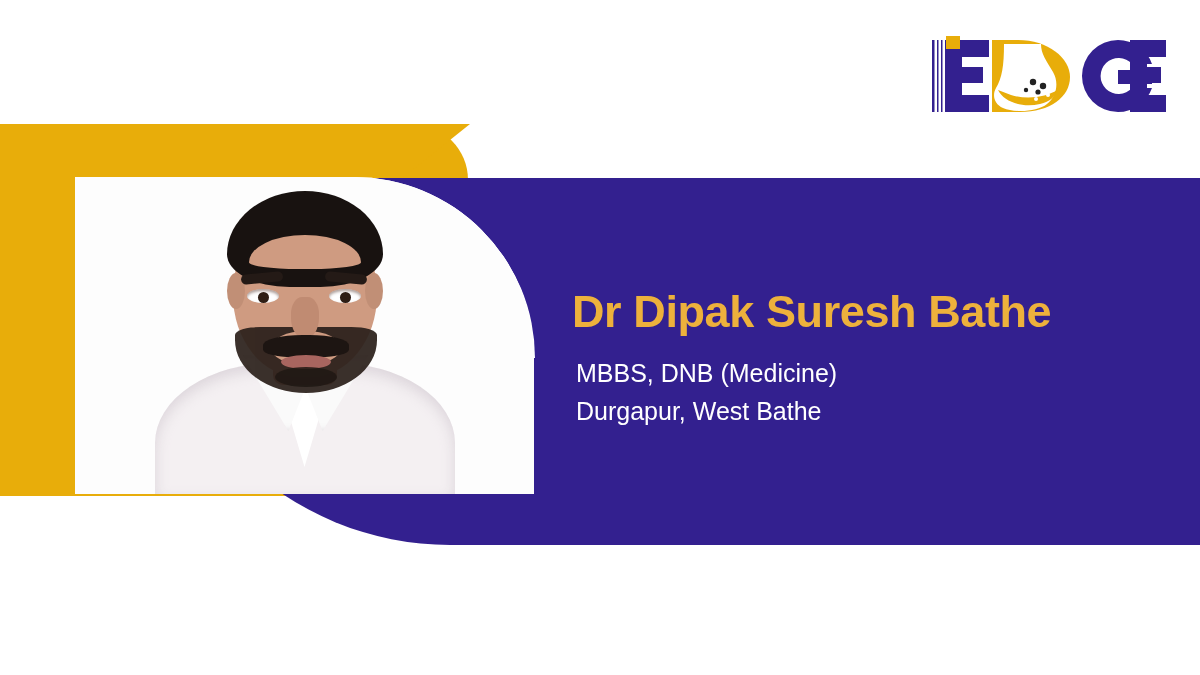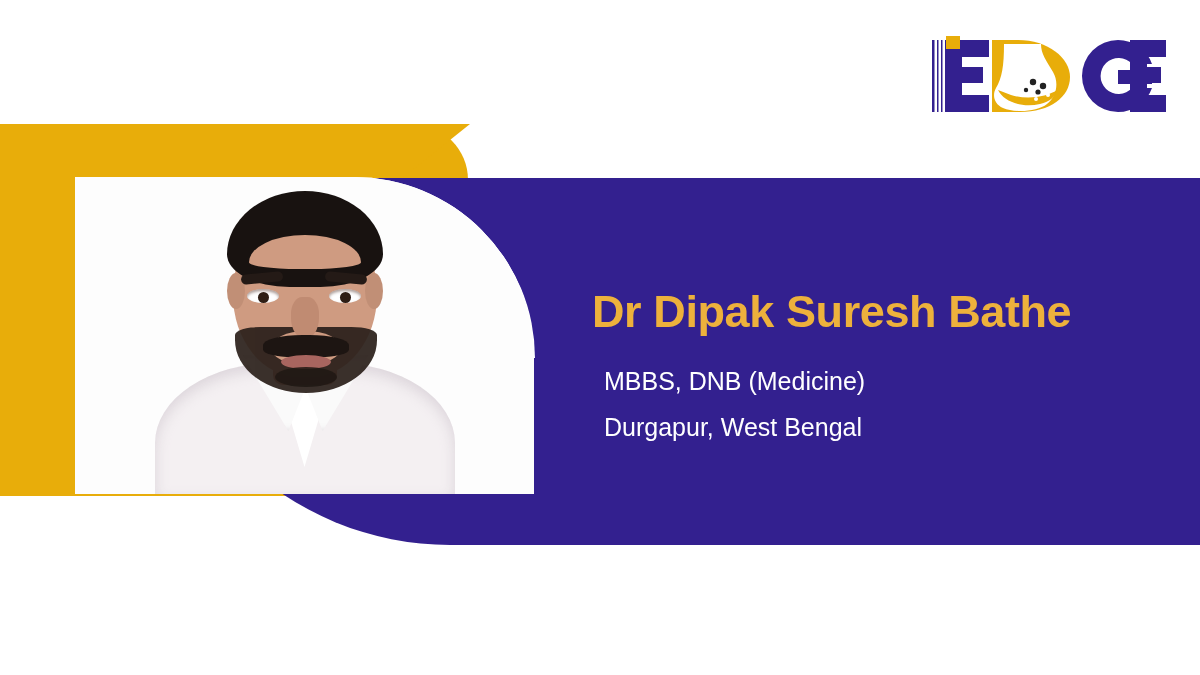--- a/index.html
+++ b/index.html
@@ -266,38 +266,38 @@
     width: 62px;
     height: 20px;
     background: #1f1713;
     border-radius: 50%;
     opacity: .85;
   }
 
   
   .text-block {
     position: absolute;
-    left: 592px;
+    left: 572px;
     top: 288px;
   }
   .doctor-name {
     margin: 0;
     font-size: 45px;
     font-weight: bold;
     color: #EDB13C;
     letter-spacing: -0.4px;
     line-height: 1.05;
     white-space: nowrap;
   }
   .credentials {
     margin: 0;
     padding-top: 18px;
   }
   .credentials p {
-    margin: 12px;
+    margin: 4px;
     font-size: 25px;
     color: #ffffff;
     line-height: 1.35;
     white-space: nowrap;
     font-weight: normal;
   }
 </style>
 </head>
 <body>
 
@@ -376,17 +376,17 @@
         <div class="lip"></div>
         <div class="chin-shadow"></div>
       </div>
     </div>
   </div>
 
   <div class="text-block">
     <h1 class="doctor-name">Dr Dipak Suresh Bathe</h1>
     <div class="credentials">
       <p>MBBS, DNB (Medicine)</p>
-      <p>Durgapur, West Bengal</p>
+      <p>Durgapur, West Bathe</p>
     </div>
   </div>
 
 </div>
 
 </body></html>

